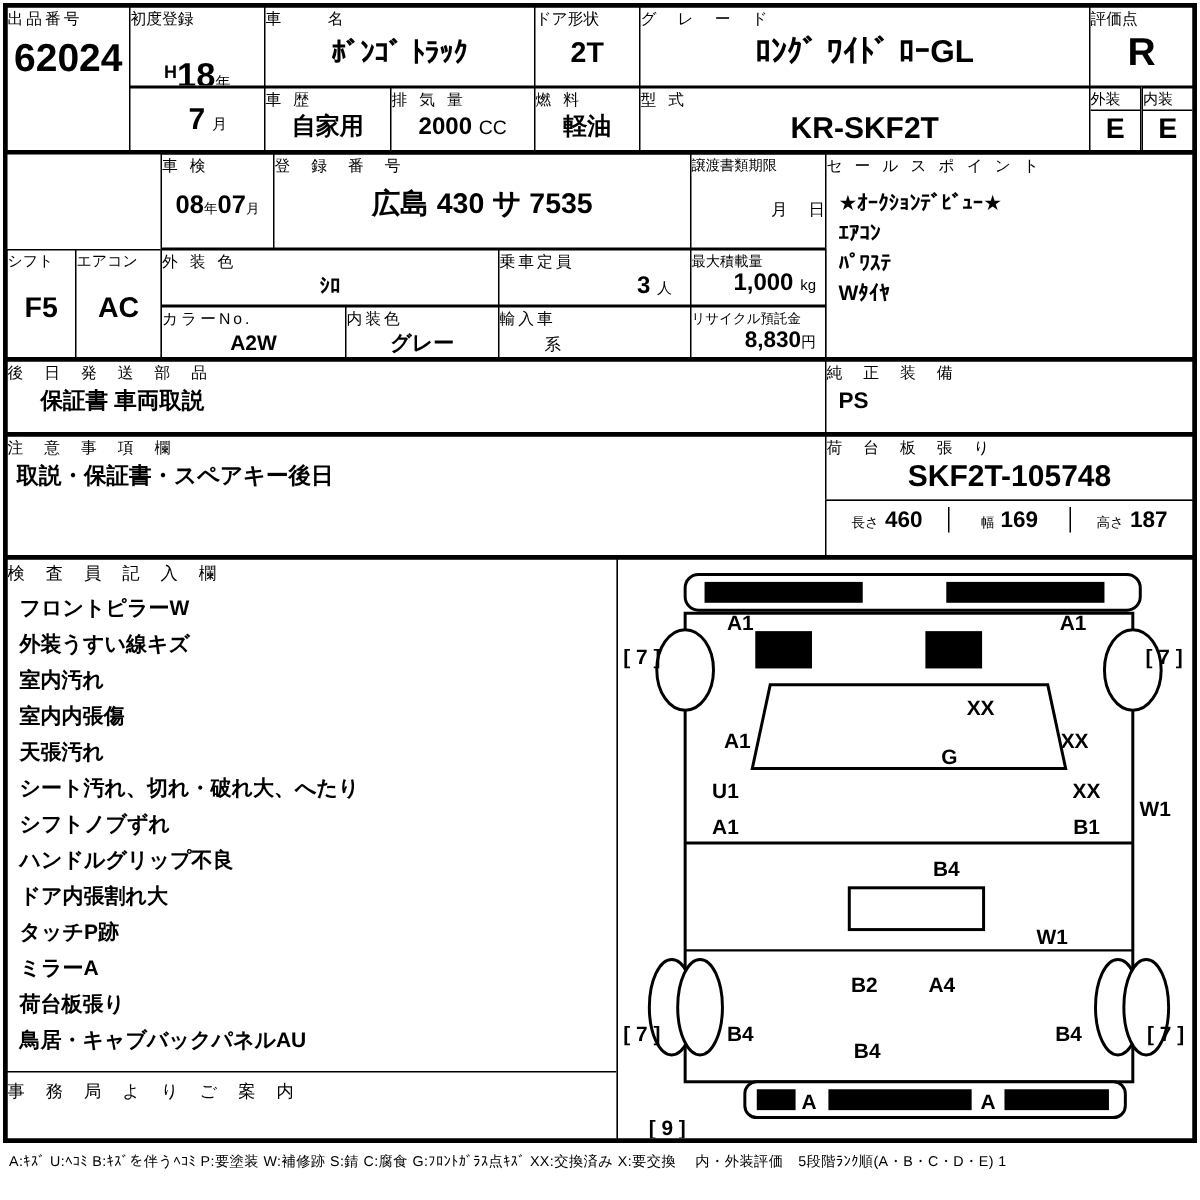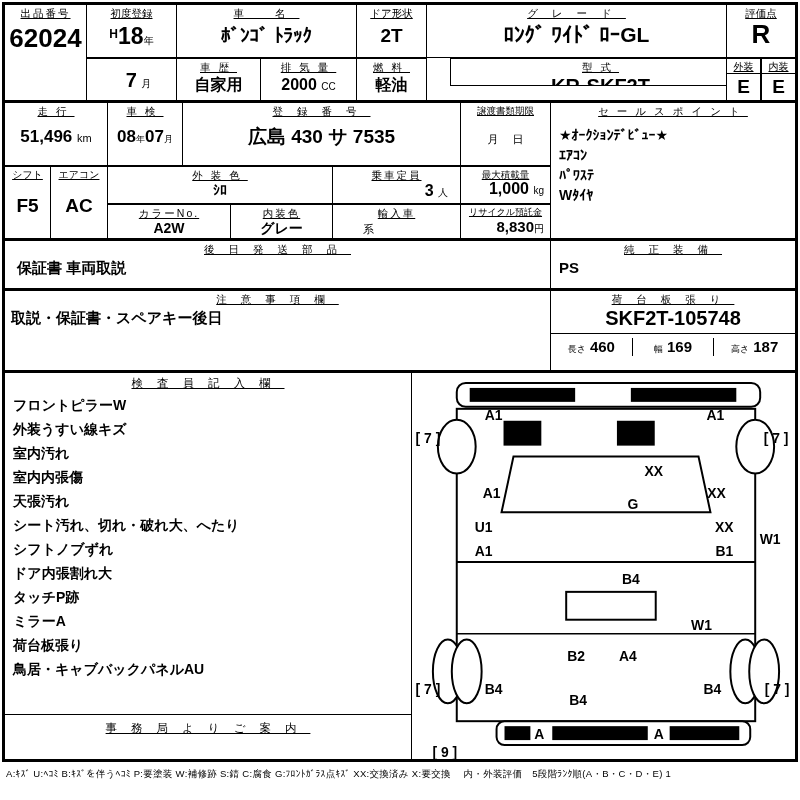--- a/index.html
+++ b/index.html
@@ -1,21 +1,21 @@
 <!DOCTYPE html>
 <html><head>
 <meta charset="utf-8">
 <style>
   * { margin:0; padding:0; box-sizing:border-box; }
   html,body { width:800px; height:800px; background:#fff; overflow:hidden;
     font-family:"Liberation Sans","DejaVu Sans",sans-serif; color:#000; }
   .sheet { position:absolute; left:0; top:0; width:800px; height:800px; background:#fff; }
   .cell { position:absolute; background:#fff; border:1px solid #000; overflow:hidden; }
-  .lbl { font-size:10.5px; letter-spacing:2px; text-align:center; padding-top:2px;
-         line-height:1.2; white-space:nowrap;text-decoration:underline; }
+  .lbl { font-size:10.5px; letter-spacing:2px; text-align:left; padding-top:2px;
+         line-height:1.2; white-space:nowrap; }
   .ls0 { letter-spacing:0; } .ls8 { letter-spacing:8px; } .ls14 { letter-spacing:14px; }
   .s9  { font-size:9px; } .s95 { font-size:9.5px; }
   .lblb { border-bottom:1px solid #000; }
   .val { font-weight:bold; text-align:center; line-height:1.15; white-space:nowrap; }
   .left { text-align:left; } .right { text-align:right; }
   .u { font-size:10px; font-weight:normal; }
   .f26{font-size:26px} .f23{font-size:23px} .f21{font-size:21px} .f20{font-size:20px}
   .f19{font-size:19px} .f17{font-size:17px} .f16{font-size:16px} .f15{font-size:15px}
   .f14{font-size:14px} .f11{font-size:11px}
   .hline { position:absolute; left:4px; width:792px; height:3px; background:#000; }
@@ -38,21 +38,21 @@
 
 <div class="sheet">
 
   <div class="cell" style="left:4px;top:4px;width:83px;height:98px">
     <div class="lbl">出品番号</div>
     <div class="val f26" style="margin-top:4px">62024</div>
   </div>
 
   <div class="cell" style="left:86px;top:4px;width:91px;height:54px">
     <div class="lbl ls0">初度登録</div>
-    <div class="val" style="margin-top:3px">
+    <div class="val" style="margin-top:17px">
       <span class="era">H</span><span class="f23">18</span><span class="u">年</span>
     </div>
   </div>
   <div class="cell" style="left:86px;top:58px;width:105px;height:44px">
     <div class="val" style="margin-top:10px">
       <span class="f20">7</span> <span class="u">月</span>
     </div>
   </div>
 
   <div class="cell" style="left:176px;top:4px;width:181px;height:54px">
@@ -76,65 +76,59 @@
   </div>
 
   <div class="cell" style="left:176px;top:58px;width:85px;height:44px">
     <div class="lbl ls8">車歴</div>
     <div class="val f16" style="margin-top:2px">自家用</div>
   </div>
 
   <div class="cell" style="left:260px;top:58px;width:97px;height:44px">
     <div class="lbl ls8">排気量</div>
     <div class="val f16" style="margin-top:2px">
-      <span>2000</span> <span class="u" style="font-size:10px">CC</span>
+      <span>2000</span> <span class="u" style="font-size:13px">CC</span>
     </div>
   </div>
 
   <div class="cell" style="left:356px;top:58px;width:71px;height:44px">
     <div class="lbl ls8">燃料</div>
     <div class="val f16" style="margin-top:2px">軽油</div>
   </div>
 
-  <div class="cell" style="left:450px;top:58px;width:301px;height:28px">
+  <div class="cell" style="left:426px;top:58px;width:301px;height:44px">
     <div class="lbl ls8">型式</div>
     <div class="val f20" style="margin-top:1px">KR-SKF2T</div>
   </div>
 
   <div class="cell" style="left:726px;top:58px;width:35px;height:44px">
     <div class="lbl ls0 lblb" style="font-size:10px">外装</div>
     <div class="val f19" style="margin-top:2px">E</div>
   </div>
   <div class="cell" style="left:761px;top:58px;width:35px;height:44px">
     <div class="lbl ls0 lblb" style="font-size:10px">内装</div>
     <div class="val f19" style="margin-top:2px">E</div>
   </div>
 
-  <div class="cell" style="left:4px;top:102px;width:104px;height:64px">
-    <div class="lbl ls8">走行</div>
-    <div class="val f17" style="margin-top:9px">
-      <span>51,496</span> <span class="u" style="font-size:11px">km</span>
-    </div>
-  </div>
 
   <div class="cell" style="left:107px;top:102px;width:76px;height:64px">
     <div class="lbl ls8">車検</div>
     <div class="val f17" style="margin-top:9px">
       <span>08</span><span class="u" style="font-size:9px">年</span><span>07</span><span class="u" style="font-size:9px">月</span>
     </div>
   </div>
 
   <div class="cell" style="left:182px;top:102px;width:279px;height:64px">
     <div class="lbl ls14">登録番号</div>
     <div class="val f19" style="margin-top:8px">広島 430 サ 7535</div>
   </div>
 
   <div class="cell" style="left:460px;top:102px;width:91px;height:64px">
     <div class="lbl ls0 s95">譲渡書類期限</div>
-    <div class="f11" style="text-align:center;margin-top:16px">月　 日</div>
+    <div class="f11" style="text-align:right;margin-top:16px">月　 日</div>
   </div>
 
   <div class="cell" style="left:550px;top:102px;width:246px;height:138px">
     <div class="lbl ls8">セールスポイント</div>
     <div style="margin-top:7px">
       <div class="sp-item">★ｵｰｸｼｮﾝﾃﾞﾋﾞｭｰ★</div>
       <div class="sp-item">ｴｱｺﾝ</div>
       <div class="sp-item">ﾊﾟﾜｽﾃ</div>
       <div class="sp-item">Wﾀｲﾔ</div>
     </div>
@@ -180,21 +174,21 @@
   </div>
   <div class="cell" style="left:460px;top:204px;width:91px;height:36px">
     <div class="lbl ls0 s9">リサイクル預託金</div>
     <div class="val f15 right" style="padding-right:6px">
       <span>8,830</span><span class="u">円</span>
     </div>
   </div>
 
   <div class="cell" style="left:4px;top:240px;width:547px;height:50px">
     <div class="lbl ls14">後日発送部品</div>
-    <div class="val f15 left" style="padding-left:12px;margin-top:3px">保証書 車両取説</div>
+    <div class="val f15 left" style="padding-left:22px;margin-top:3px">保証書 車両取説</div>
   </div>
   <div class="cell" style="left:4px;top:290px;width:547px;height:82px">
     <div class="lbl ls14">注意事項欄</div>
     <div class="val f15 left" style="padding-left:6px;margin-top:3px">取説・保証書・スペアキー後日</div>
   </div>
 
   <div class="cell" style="left:550px;top:240px;width:246px;height:50px">
     <div class="lbl ls14">純正装備</div>
     <div class="val f15 left" style="padding-left:8px;margin-top:3px">PS</div>
   </div>
@@ -219,20 +213,21 @@
   <div class="cell" style="left:4px;top:372px;width:408px;height:343px">
     <div class="lbl ls14" style="font-size:11.5px;padding-top:4px">検査員記入欄</div>
     <div style="padding-top:2px">
       <div class="note">フロントピラーW</div>
       <div class="note">外装うすい線キズ</div>
       <div class="note">室内汚れ</div>
       <div class="note">室内内張傷</div>
       <div class="note">天張汚れ</div>
       <div class="note">シート汚れ、切れ・破れ大、へたり</div>
       <div class="note">シフトノブずれ</div>
+      <div class="note">ハンドルグリップ不良</div>
       <div class="note">ドア内張割れ大</div>
       <div class="note">タッチP跡</div>
       <div class="note">ミラーA</div>
       <div class="note">荷台板張り</div>
       <div class="note">鳥居・キャブバックパネルAU</div>
     </div>
   </div>
 
   <div class="cell" style="left:4px;top:714px;width:408px;height:46px">
     <div class="lbl ls14" style="font-size:11.5px;padding-top:7px">事務局よりご案内</div>

